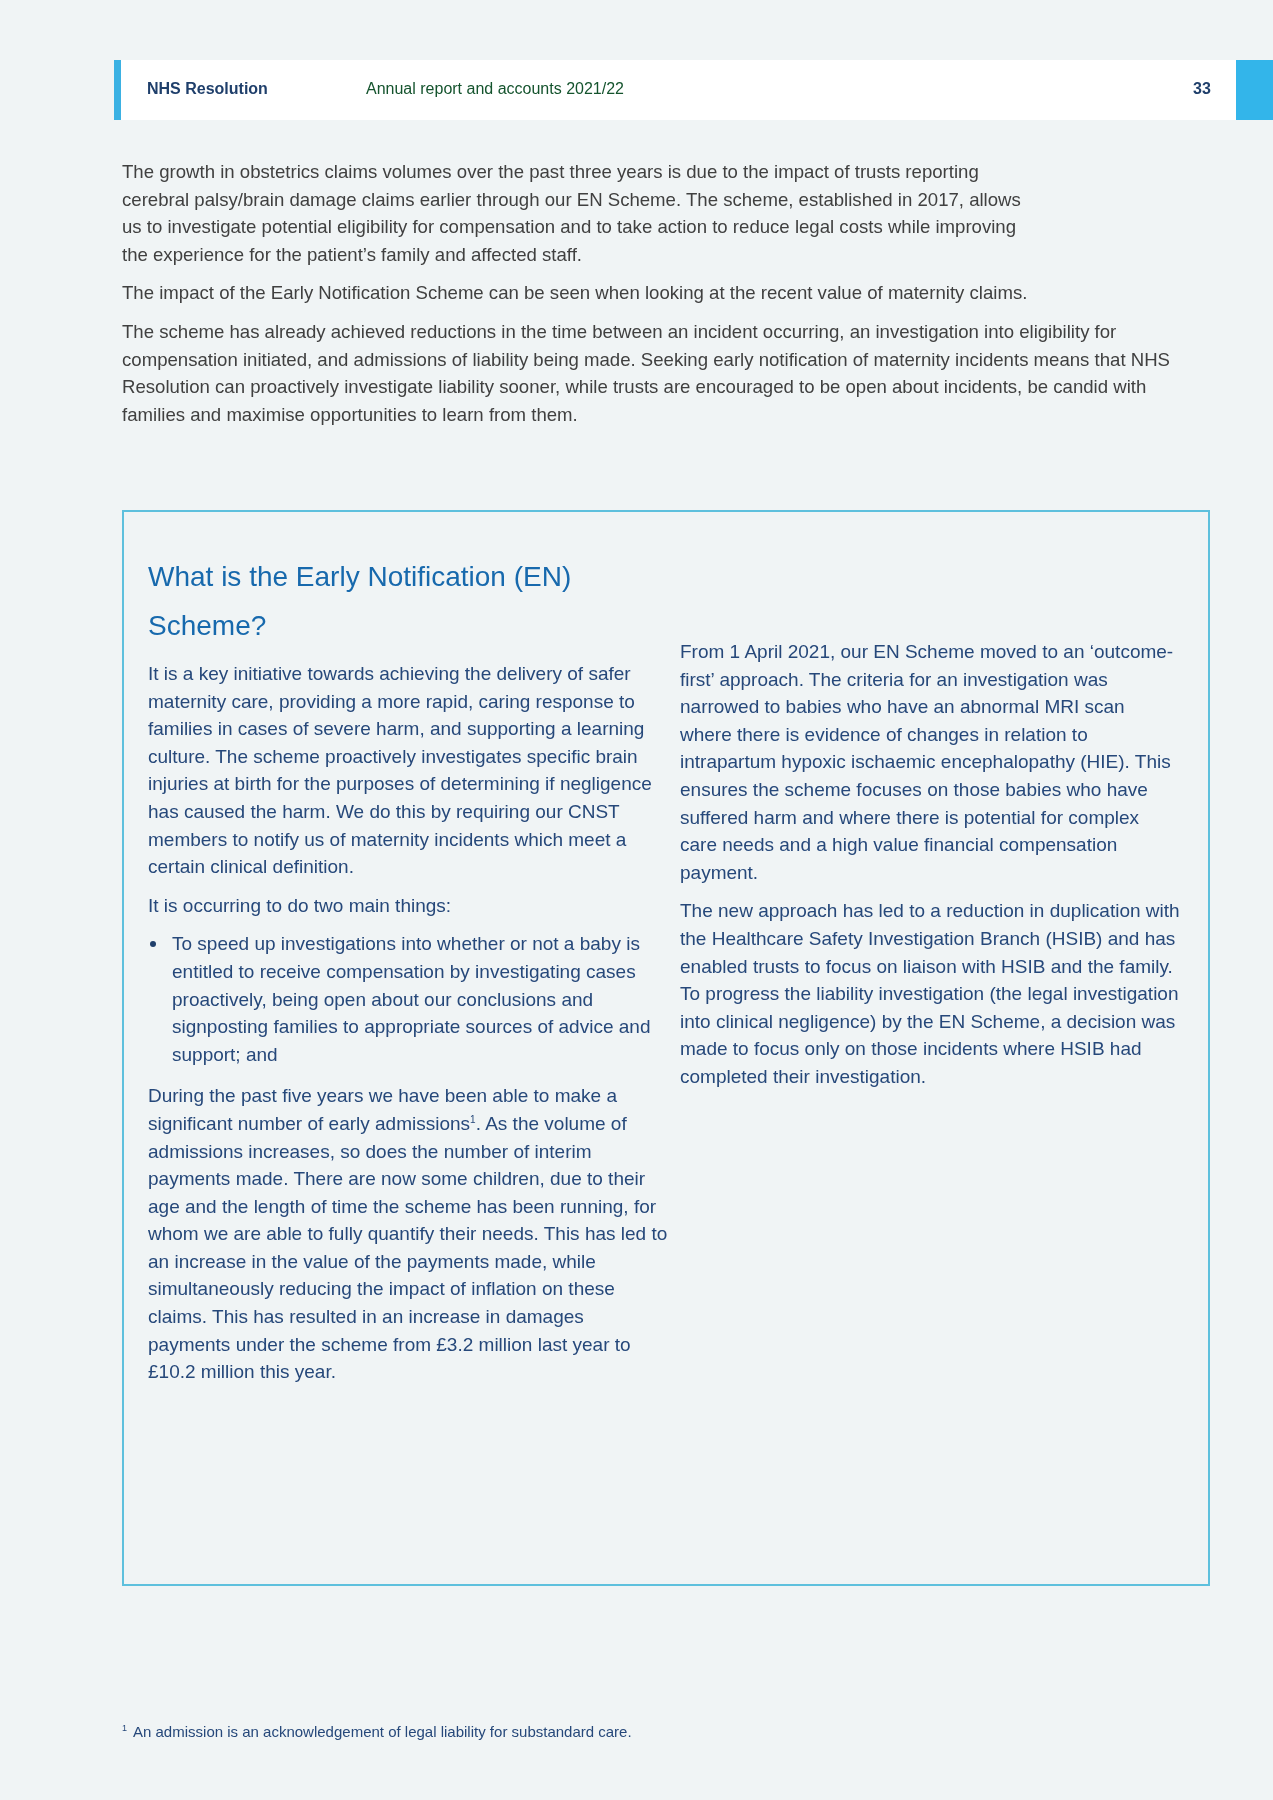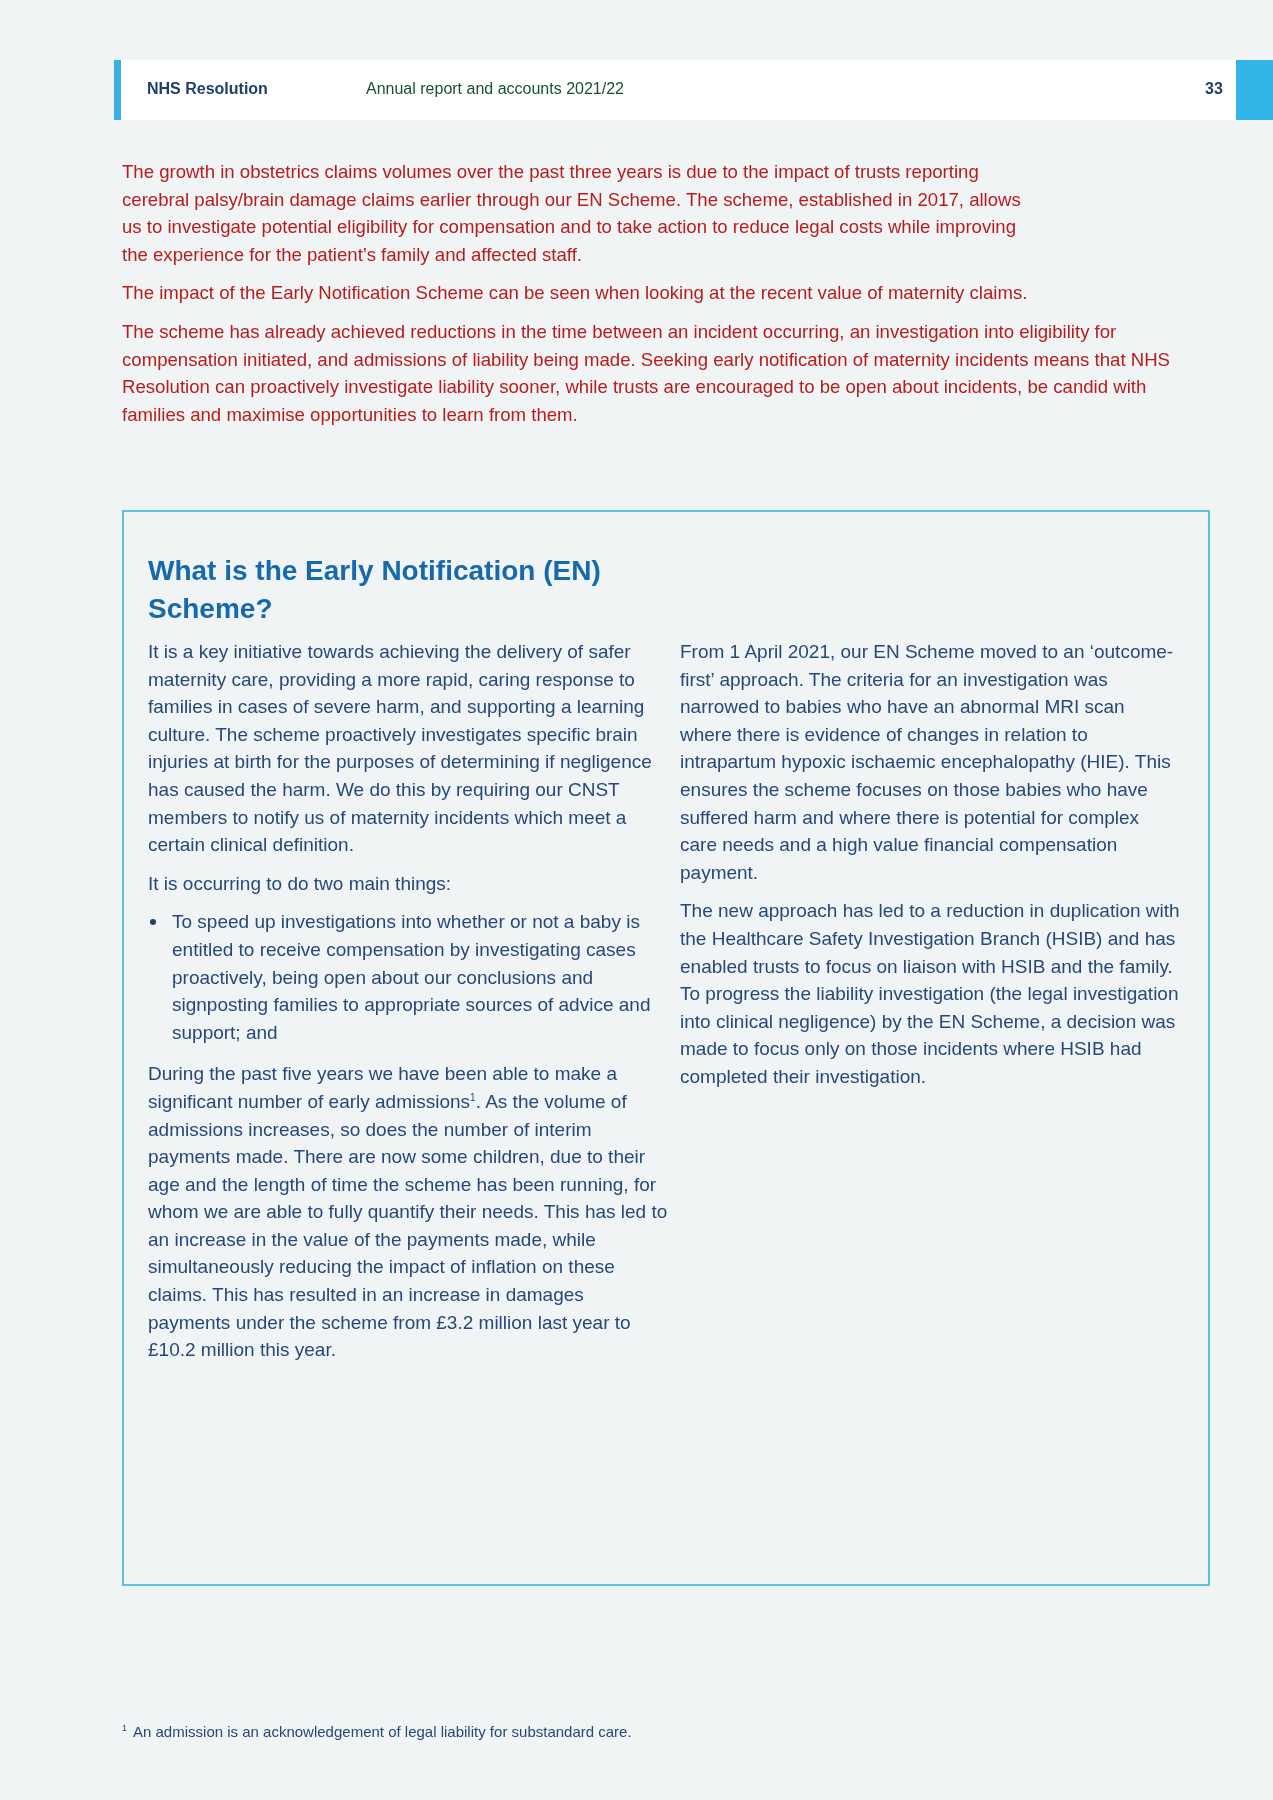--- a/index.html
+++ b/index.html
@@ -23,49 +23,49 @@
   .header-org {
     position: absolute; left: 147px; top: 80px;
     font-size: 16px; font-weight: bold; color: #1f3f6b; text-align: center;
   }
   .header-title {
     position: absolute; left: 366px; top: 80px;
     font-size: 16px; color: #14532d;
   }
   .header-page {
     position: absolute; left: 1193px; top: 80px;
-    font-size: 16px; font-weight: bold; color: #1f3f6b; margin-left: 12px;
+    font-size: 16px; font-weight: bold; color: #1f3f6b;
   }
   .header-tab {
     position: absolute; left: 1236px; top: 60px; width: 37px; height: 60px;
     background: #33b5ea;
   }
   .intro {
     position: absolute; left: 122px; top: 158px; width: 1060px;
-    font-size: 18.6px; line-height: 27.6px; color: #b91c1c;
+    font-size: 18.6px; line-height: 27.6px; color: #404040;
   }
   .intro p { margin: 0 0 11px 0; }
   .intro .p1 { width: 920px; }
   .box {
     position: absolute; left: 122px; top: 510px;
     width: 1088px; height: 1076px;
     border: 2px solid #5ec0dd;
     box-sizing: border-box;
   }
   .col-left {
     position: absolute; left: 148px; top: 552px; width: 520px;
     font-size: 19px; line-height: 27.6px; color: #26487a;
   }
   .col-right {
     position: absolute; left: 680px; top: 638px; width: 500px;
     font-size: 19px; line-height: 27.6px; color: #26487a;
   }
   h1.box-title {
     margin: 0 0 10px 0;
-    font-size: 28px; line-height: 38px; font-weight: bold;
+    font-size: 28px; line-height: 49px; font-weight: normal;
     color: #1769ad;
     width: 460px;
   }
   h2.section {
     margin: 0 0 8px 0;
     font-size: 21px; line-height: 28px; font-weight: bold;
     color: #1769ad;
   }
   .col-left p, .col-right p { margin: 0 0 11px 0; }
   ul.bullets { margin: 0 0 14px 0; padding: 0; list-style: none; }

